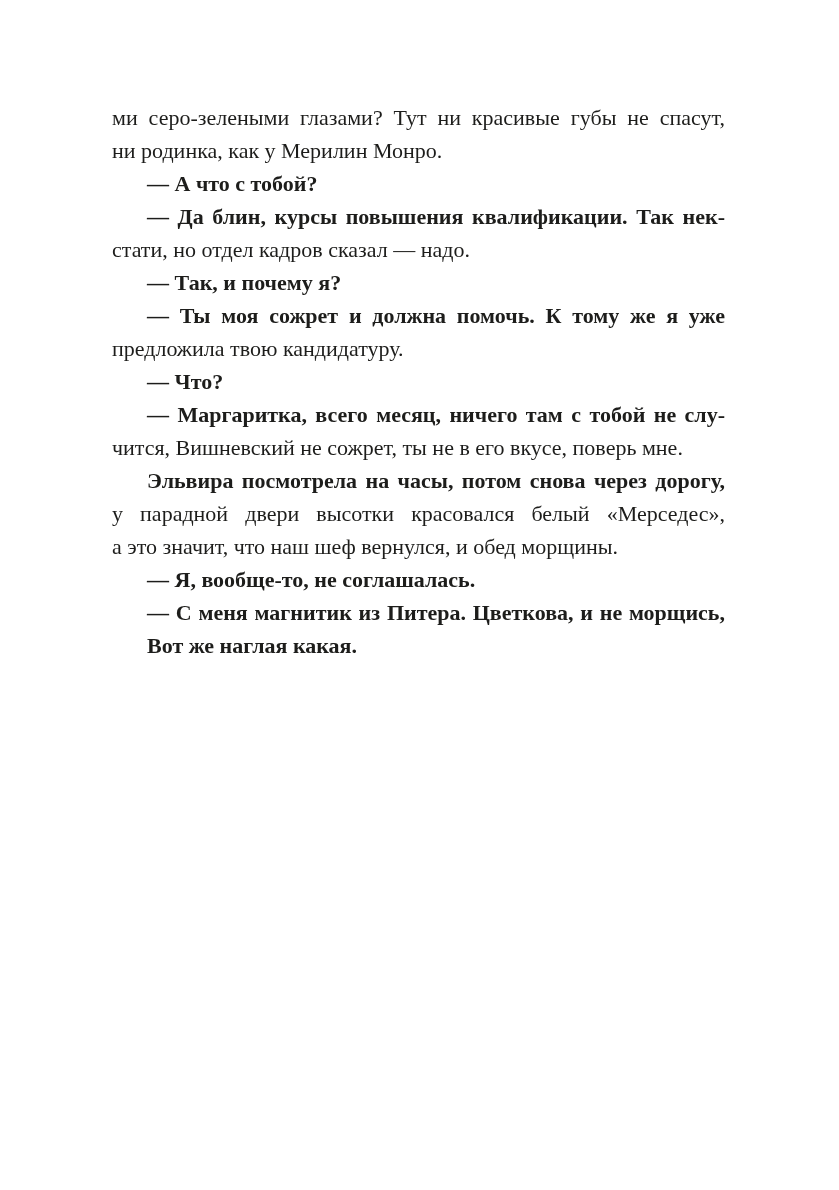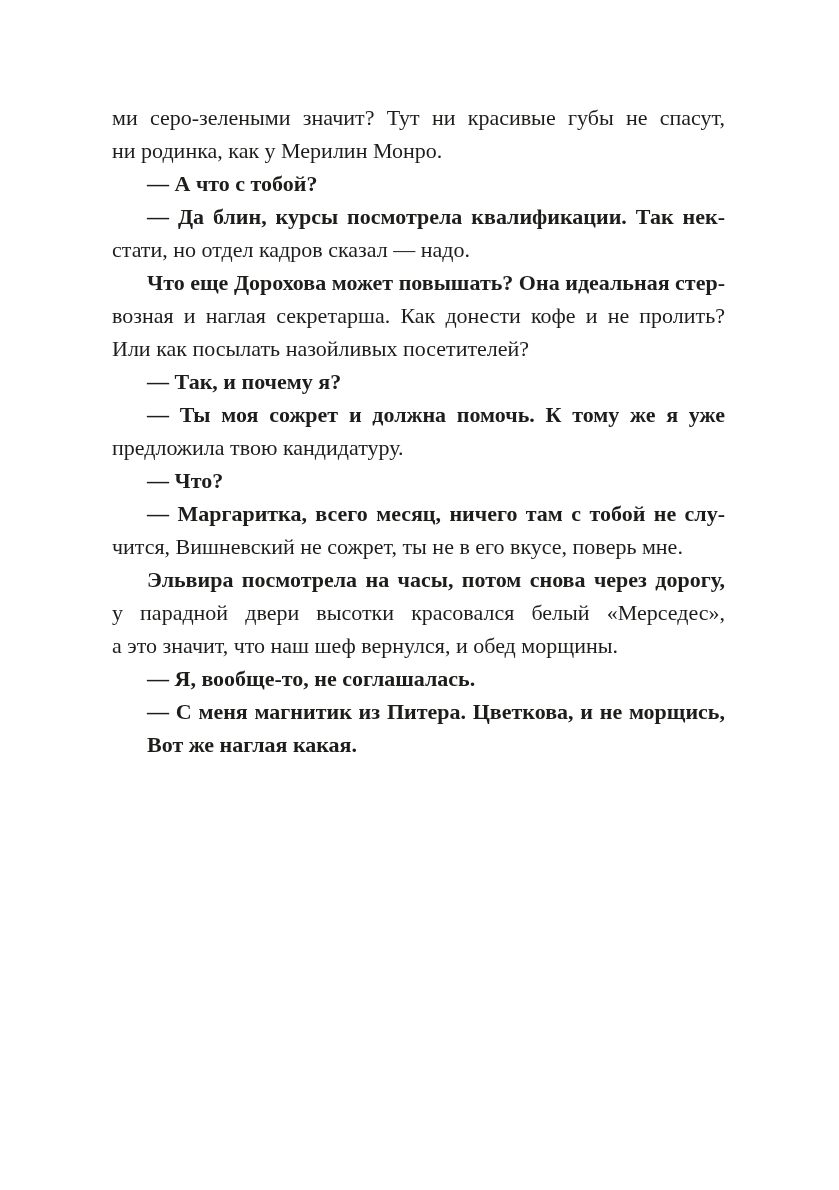--- a/index.html
+++ b/index.html
@@ -45,34 +45,29 @@
     text-indent: 35px;
     font-weight: bold;
   }
 </style>
 </head>
 <body style="background: rgb(255, 255, 255);">
 
 <div class="page">
   <div class="text-block" style="color: rgb(29, 29, 27);">
       <div class="paragraph">
-        <div class="line justify">ми серо-зелеными значит? Тут ни красивые губы не спасут,</div>
+        <div class="line justify">ми серо-зелеными глазами? Тут ни красивые губы не спасут,</div>
         <div class="line">ни родинка, как у Мерилин Монро.</div>
       </div>
       <div class="paragraph">
         <div class="line indent">— А что с тобой?</div>
       </div>
       <div class="paragraph">
-        <div class="line justify indent">— Да блин, курсы посмотрела квалификации. Так нек-</div>
+        <div class="line justify indent">— Да блин, курсы повышения квалификации. Так нек-</div>
         <div class="line">стати, но отдел кадров сказал — надо.</div>
-      </div>
-      <div class="paragraph">
-        <div class="line justify indent">Что еще Дорохова может повышать? Она идеальная стер-</div>
-        <div class="line justify">возная и наглая секретарша. Как донести кофе и не пролить?</div>
-        <div class="line">Или как посылать назойливых посетителей?</div>
       </div>
       <div class="paragraph">
         <div class="line indent">— Так, и почему я?</div>
       </div>
       <div class="paragraph">
         <div class="line justify indent">— Ты моя сожрет и должна помочь. К тому же я уже</div>
         <div class="line">предложила твою кандидатуру.</div>
       </div>
       <div class="paragraph">
         <div class="line indent">— Что?</div>

